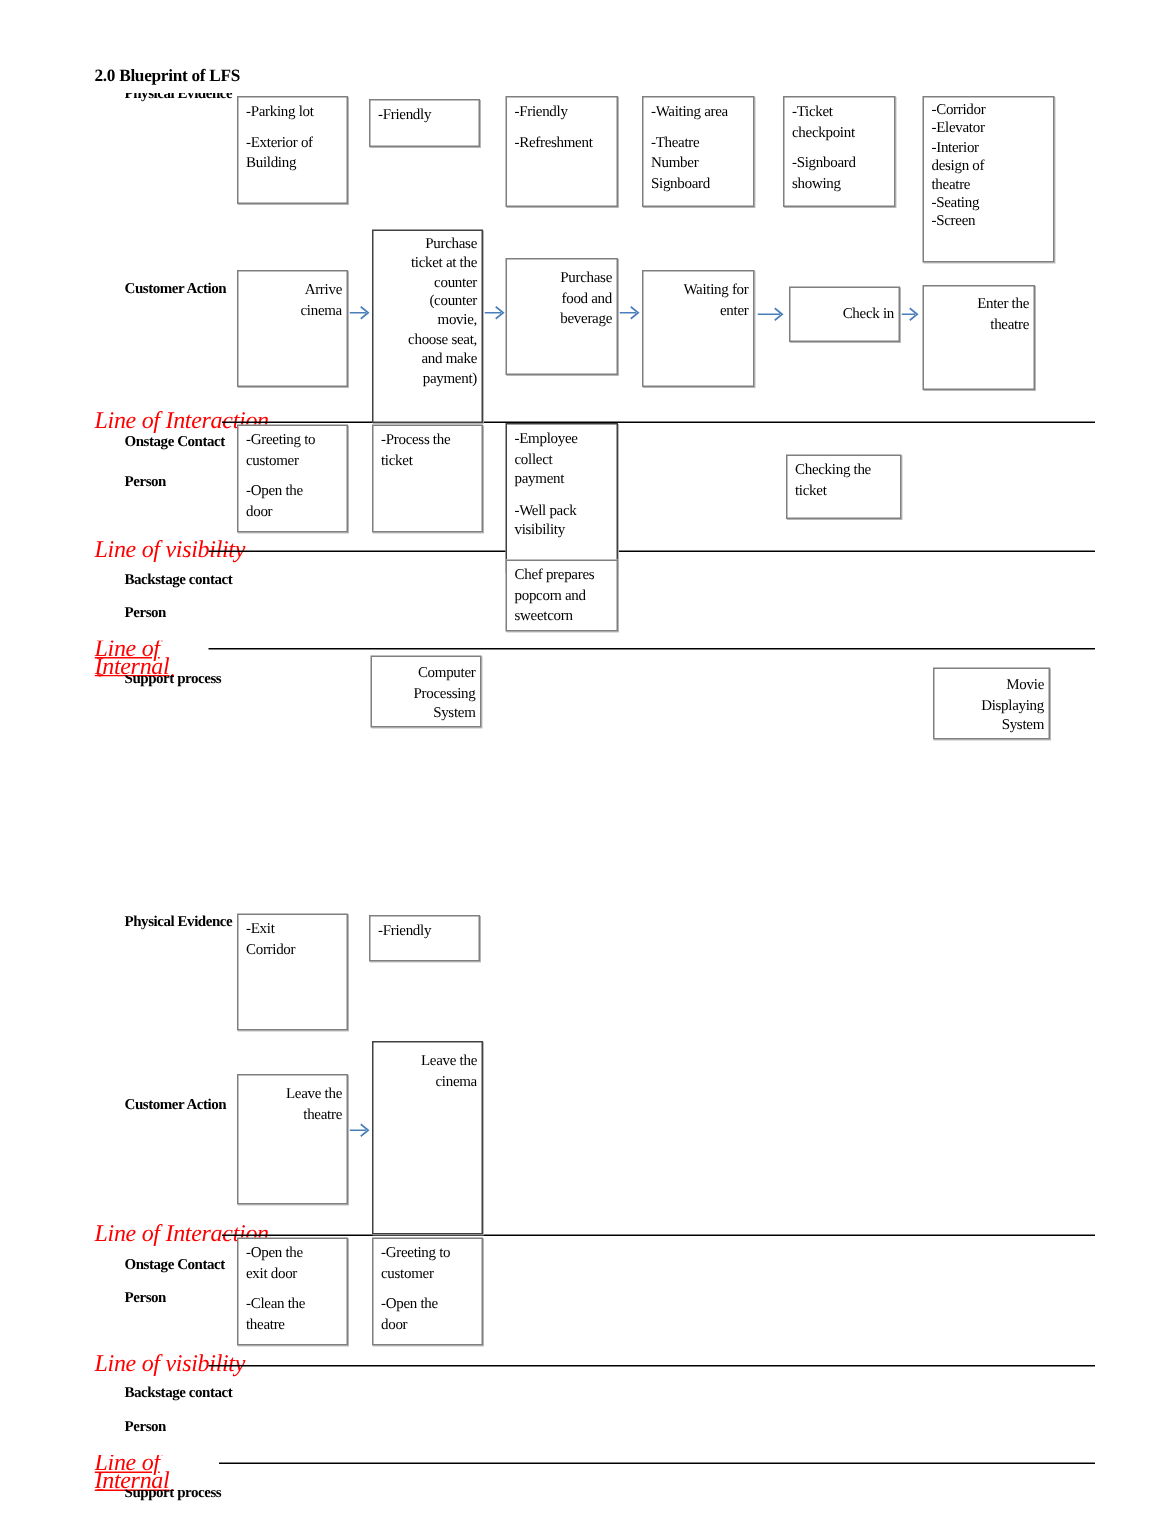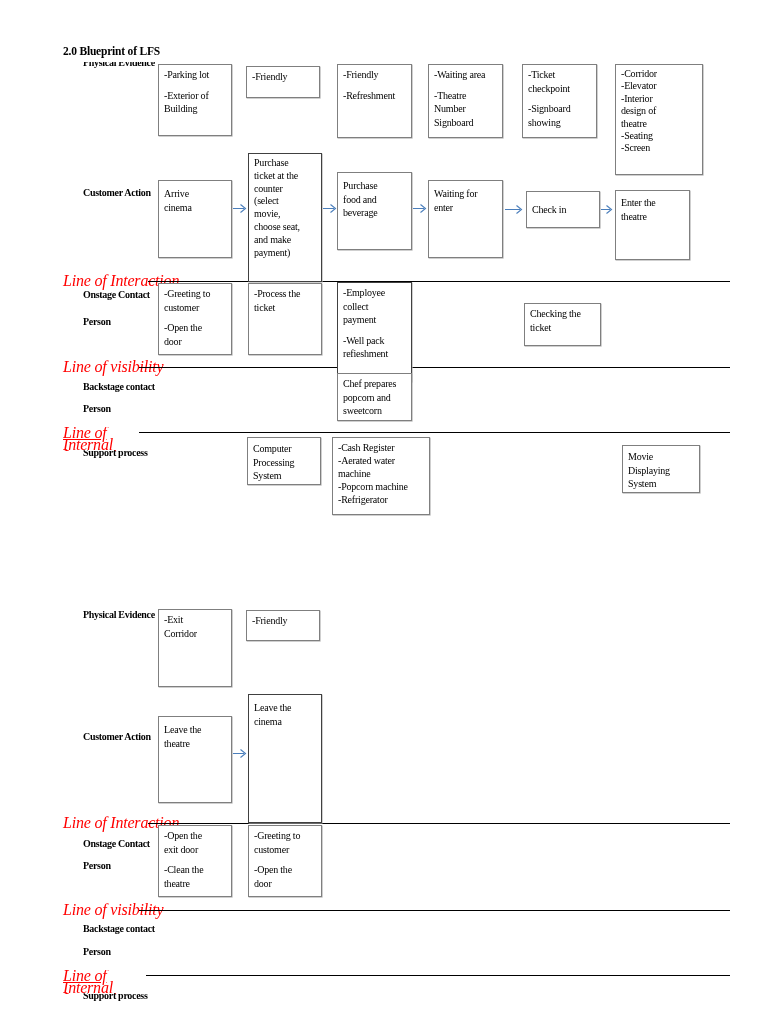--- a/index.html
+++ b/index.html
@@ -76,21 +76,21 @@
     border: 1px solid #7f7f7f;
     box-shadow: 0.6px 0.6px 0 #b0b0b0;
     background: #fff;
     font-size: 10px;
     line-height: 13.5px;
     color: #000;
     padding: 3px 4px 2px 5px;
     letter-spacing: -0.2px;
   }
   .box.center {
-    text-align: left;
+    text-align: right;
     padding-left: 5px;
     padding-right: 3px;
   }
   .box .ln { display: block; }
   .box .gap { display: block; height: 7px; }
 
   
   .arrow {
     position: absolute;
     height: 11px;
@@ -175,21 +175,21 @@
 
   <div class="box center" style="left:158px; top:180px; width:74px; height:78px; padding-top:6px;">
     <span class="ln">Arrive</span>
     <span class="ln">cinema</span>
   </div>
 
   <div class="box center" style="left:248px; top:153px; width:74px; height:129px; border-color:#404040; padding-top:3px; line-height:12.8px;">
     <span class="ln">Purchase</span>
     <span class="ln">ticket at the</span>
     <span class="ln">counter</span>
-    <span class="ln">(select</span>
+    <span class="ln">(counter</span>
     <span class="ln">movie,</span>
     <span class="ln">choose seat,</span>
     <span class="ln">and make</span>
     <span class="ln">payment)</span>
   </div>
 
   <div class="box center" style="left:337px; top:172px; width:75px; height:78px; padding-top:6px;">
     <span class="ln">Purchase</span>
     <span class="ln">food and</span>
     <span class="ln">beverage</span>
@@ -247,47 +247,40 @@
     <span class="ln">-Process the</span>
     <span class="ln">ticket</span>
   </div>
 
   <div class="box" style="left:337px; top:282px; width:75px; height:100px; border-color:#404040;">
     <span class="ln">-Employee</span>
     <span class="ln">collect</span>
     <span class="ln">payment</span>
     <span class="gap"></span>
     <span class="ln">-Well pack</span>
-    <span class="ln">refieshment</span>
+    <span class="ln">visibility</span>
   </div>
 
   <div class="box" style="left:524px; top:303px; width:77px; height:43px;">
     <span class="ln">Checking the</span>
     <span class="ln">ticket</span>
   </div>
 
   <div class="box" style="left:337px; top:373px; width:75px; height:48px;">
     <span class="ln">Chef prepares</span>
     <span class="ln">popcorn and</span>
     <span class="ln">sweetcorn</span>
   </div>
 
   <div class="box center" style="left:247px; top:437px; width:74px; height:48px; padding-top:4px;">
     <span class="ln">Computer</span>
     <span class="ln">Processing</span>
     <span class="ln">System</span>
   </div>
 
-  <div class="box" style="left:332px; top:437px; width:98px; height:78px; line-height:13px;">
-    <span class="ln">-Cash Register</span>
-    <span class="ln">-Aerated water</span>
-    <span class="ln">machine</span>
-    <span class="ln">-Popcorn machine</span>
-    <span class="ln">-Refrigerator</span>
-  </div>
 
   <div class="box center" style="left:622px; top:445px; width:78px; height:48px; padding-top:4px;">
     <span class="ln">Movie</span>
     <span class="ln">Displaying</span>
     <span class="ln">System</span>
   </div>
 
   <div class="row-label" style="left:63px; top:609px;">Physical Evidence</div>
 
   <div class="row-label" style="left:63px; top:731px;">Customer Action</div>

